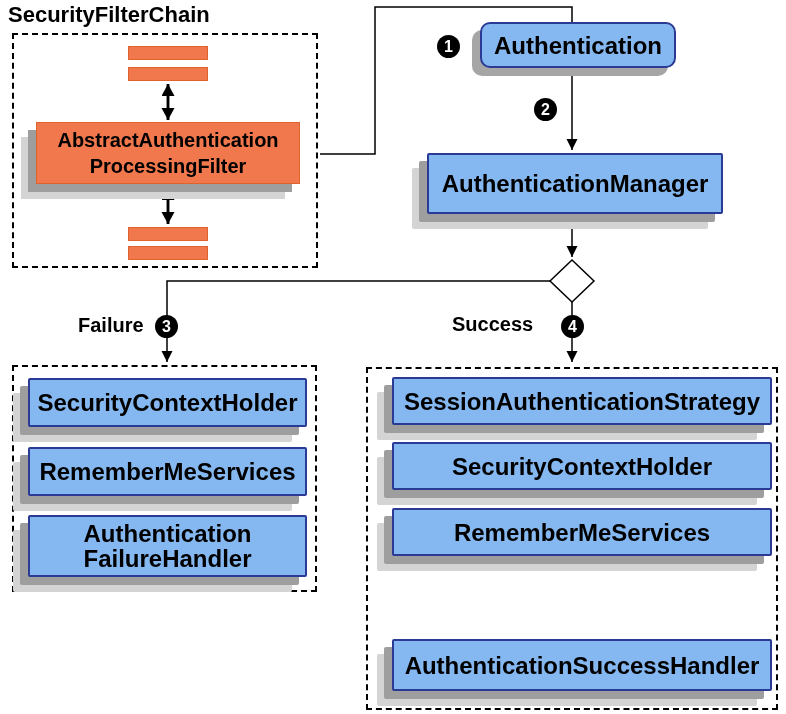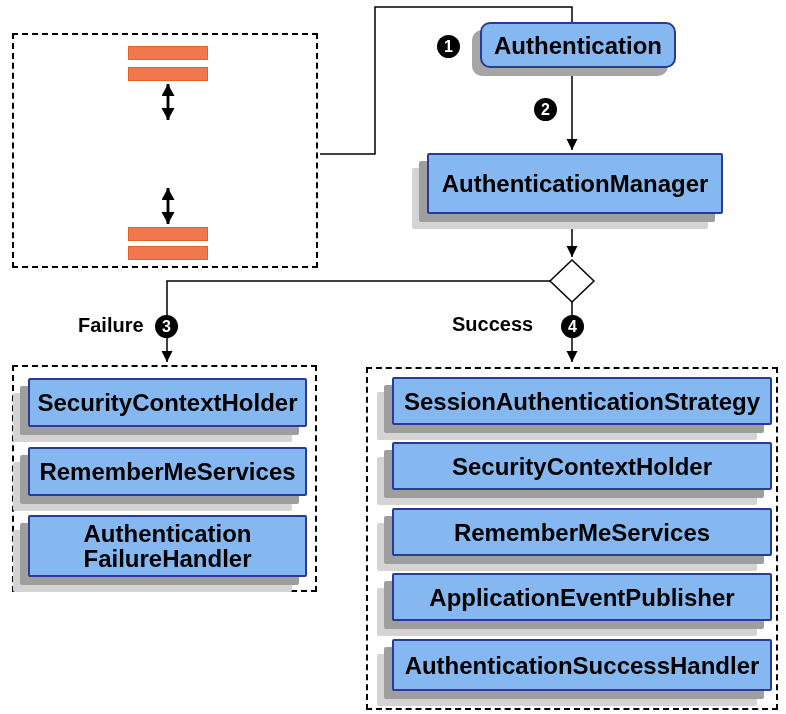--- a/index.html
+++ b/index.html
@@ -114,28 +114,31 @@
 
     <line class="thin" x1="572" y1="200" x2="572" y2="257" marker-end="url(#ah)"></line>
 
     <polygon points="572,260 594,281 572,302 550,281" fill="#ffffff" stroke="#000" stroke-width="1.5"></polygon>
 
     <polyline class="thin" points="550,281 167,281 167,362" marker-end="url(#ah)"></polyline>
 
     <line class="thin" x1="572" y1="302" x2="572" y2="362" marker-end="url(#ah)"></line>
   </svg>
 
+  <div class="abs sfc-title">SecurityFilterChain</div>
 
   <div class="abs dashed-panel" style="left:12px; top:33px; width:306px; height:235px;"></div>
 
   <div class="abs obar" style="top:46px;"></div>
   <div class="abs obar" style="top:67px;"></div>
   <div class="abs obar" style="top:227px;"></div>
   <div class="abs obar" style="top:246px;"></div>
 
+  <div class="abs orange-box" style="left:36px; top:122px; width:264px; height:62px;">AbstractAuthentication
+ProcessingFilter</div>
 
   <span class="abs step-badge" style="left:437px; top:35px;">1</span>
 
   <div class="abs blue-box rounded" style="left:480px; top:22px; width:196px; height:46px;">Authentication</div>
 
   <span class="abs step-badge" style="left:534px; top:98px;">2</span>
 
   <div class="abs blue-box" style="left:427px; top:153px; width:296px; height:61px;">AuthenticationManager</div>
 
 
@@ -150,16 +153,15 @@
   <div class="abs blue-box" style="left:28px; top:378px; width:279px; height:49px;">SecurityContextHolder</div>
   <div class="abs blue-box" style="left:28px; top:447px; width:279px; height:49px;">RememberMeServices</div>
   <div class="abs blue-box" style="left:28px; top:515px; width:279px; height:62px;">Authentication
 FailureHandler</div>
 
   <div class="abs dashed-panel" style="left:366px; top:367px; width:412px; height:343px;"></div>
 
   <div class="abs blue-box" style="left:392px; top:377px; width:380px; height:48px;">SessionAuthenticationStrategy</div>
   <div class="abs blue-box" style="left:392px; top:442px; width:380px; height:48px;">SecurityContextHolder</div>
   <div class="abs blue-box" style="left:392px; top:508px; width:380px; height:48px;">RememberMeServices</div>
-  <div class="abs blue-box" style="left:392px; top:573px; width:380px; height:48px;">ApplicationEventPublisher</div>
   <div class="abs blue-box" style="left:392px; top:639px; width:380px; height:52px;">AuthenticationSuccessHandler</div>
 
 </div>
 
 </body></html>

